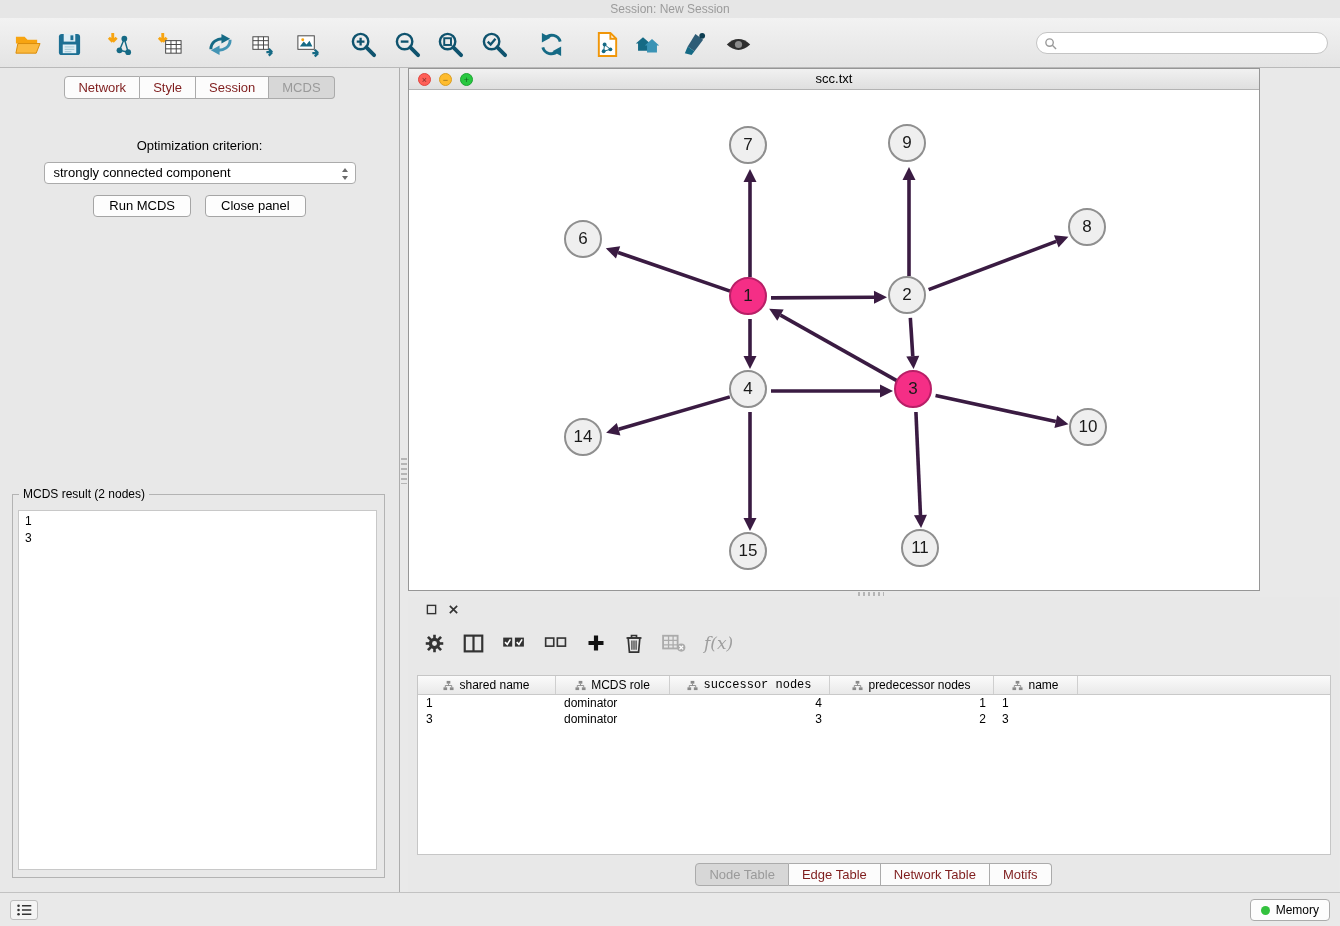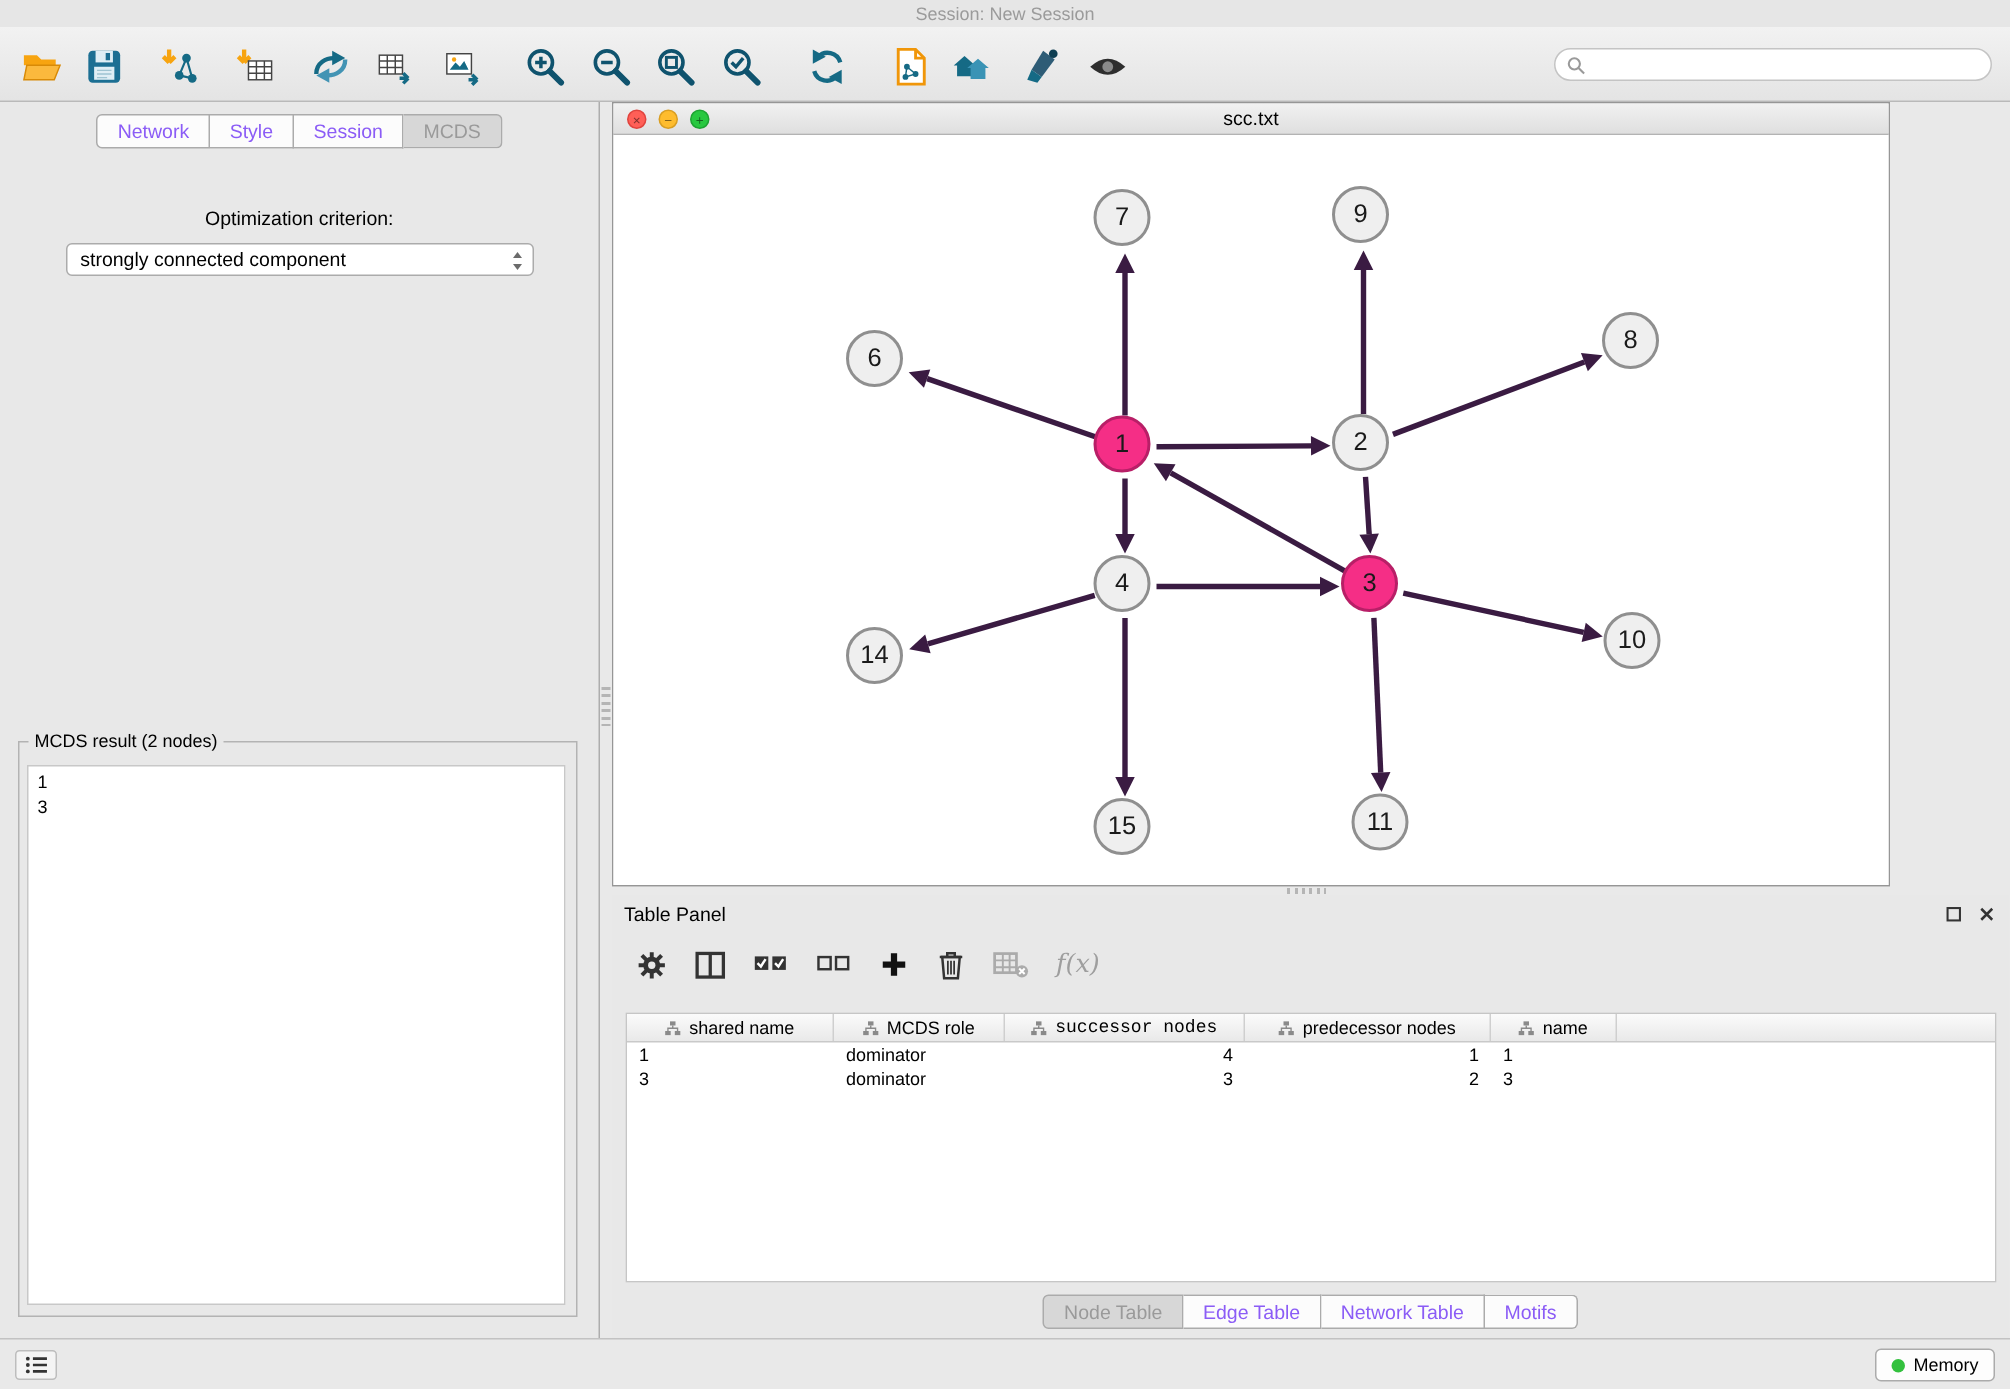--- a/index.html
+++ b/index.html
@@ -23,21 +23,21 @@
   .searchbox svg { width:13px; height:13px; }
   
   .control-panel { position:absolute; top:68px; left:0; width:400px; height:824px;
     background:#e8e8e8; border-right:1px solid #adadad; }
   .panel-header { height:24px; display:flex; align-items:center; font-size:13px; padding:0 8px; }
   .panel-header .ph-title { flex:1; }
   .ph-ic { width:14px; height:14px; margin-left:8px; display:flex; align-items:center; justify-content:center; }
   .ph-ic svg { width:11px; height:11px; }
   .seg-tabs { display:flex; justify-content:center; margin-top:8px; }
   .seg-tab { font-size:13px; padding:3px 13px; background:#fcfcfc; border:1px solid #ababab;
-    border-left-width:0; color:#8b5cf6; white-space:nowrap; }
+    border-left-width:0; color:#7f1d1d; white-space:nowrap; }
   .seg-tab:first-child { border-left-width:1px; border-radius:4px 0 0 4px; }
   .seg-tab:last-child { border-radius:0 4px 4px 0; }
   .seg-tab.active { background:#d7d7d7; color:#9a9a9a; }
   .opt-label { text-align:center; font-size:13px; margin-top:39px; }
   .dropdown { position:relative; width:312px; height:22px; margin:9px auto 0 auto; background:#fff;
     border:1px solid #ababab; border-radius:4px; font-size:13px; line-height:20px; padding-left:9px; }
   .dropdown .stepper { position:absolute; right:5px; top:3px; }
   .btn-row { display:flex; justify-content:center; gap:14px; margin-top:11px; }
   .cp-btn { font-size:13px; height:22px; padding:0 15px; background:#fdfdfd; border:1px solid #a5a5a5;
     border-radius:4px; line-height:20px; font-family:"Liberation Sans", sans-serif; }
@@ -251,20 +251,24 @@
   <div class="dropdown">
     <span>strongly connected component</span>
     <span class="stepper">
       <svg viewBox="0 0 10 16" width="10" height="16">
         <path d="M2 6l3-4 3 4z" fill="#6b6b6b"></path>
         <path d="M2 10l3 4 3-4z" fill="#6b6b6b"></path>
       </svg>
     </span>
   </div>
 
+  <div class="btn-row">
+    <button class="cp-btn">Run MCDS</button>
+    <button class="cp-btn">Close panel</button>
+  </div>
 
   <div class="result-group">
     <div class="result-legend">MCDS result (2 nodes)</div>
     <div class="result-list" id="result-lines">
         <div>1</div>
         <div>3</div>
       </div>
   </div>
 </div>
 
@@ -320,21 +324,20 @@
         <div class="gnode" style="left: 341px; top: 463px;">15</div>
         <div class="gnode" style="left: 513px; top: 460px;">11</div>
       </div>
   </div>
 </div>
 
 <div class="hsplit-handle"></div>
 
 <div class="table-panel">
   <div class="panel-header">
-    <span class="ph-title">Table Panel</span>
     <span class="ph-ic">
       <svg viewBox="0 0 12 12">
           <rect x="1.5" y="1.5" width="9" height="9" fill="none" stroke="#333" stroke-width="1.5"></rect>
         </svg>
     </span>
     <span class="ph-ic">
       <svg viewBox="0 0 12 12">
           <path d="M2 2l8 8M10 2l-8 8" stroke="#333" stroke-width="1.8"></path>
         </svg>
     </span>

